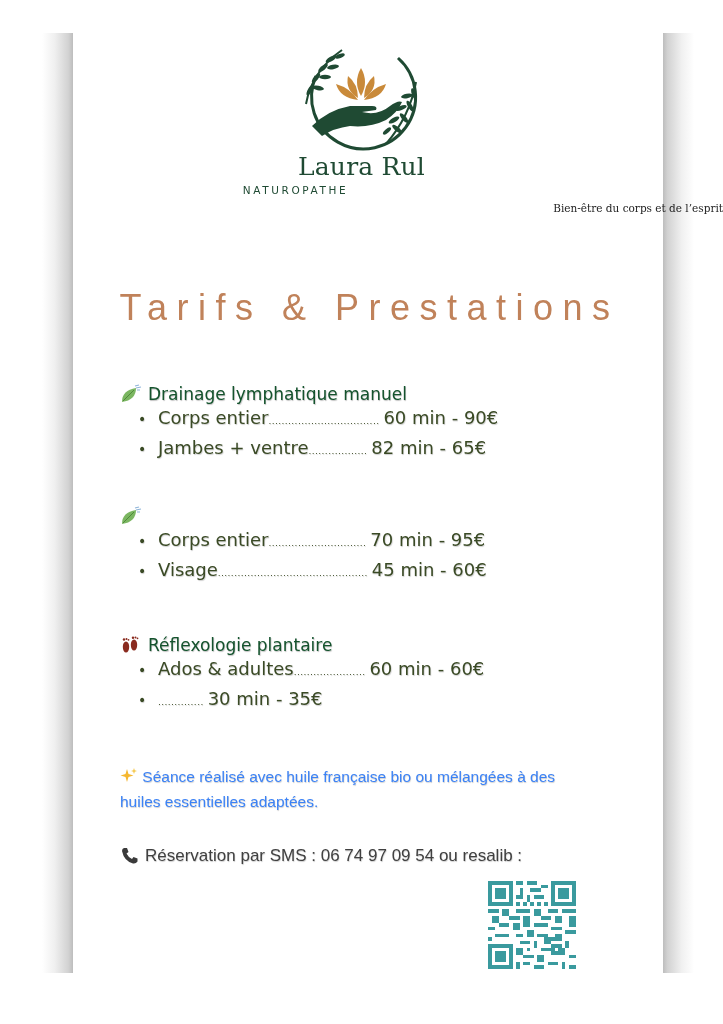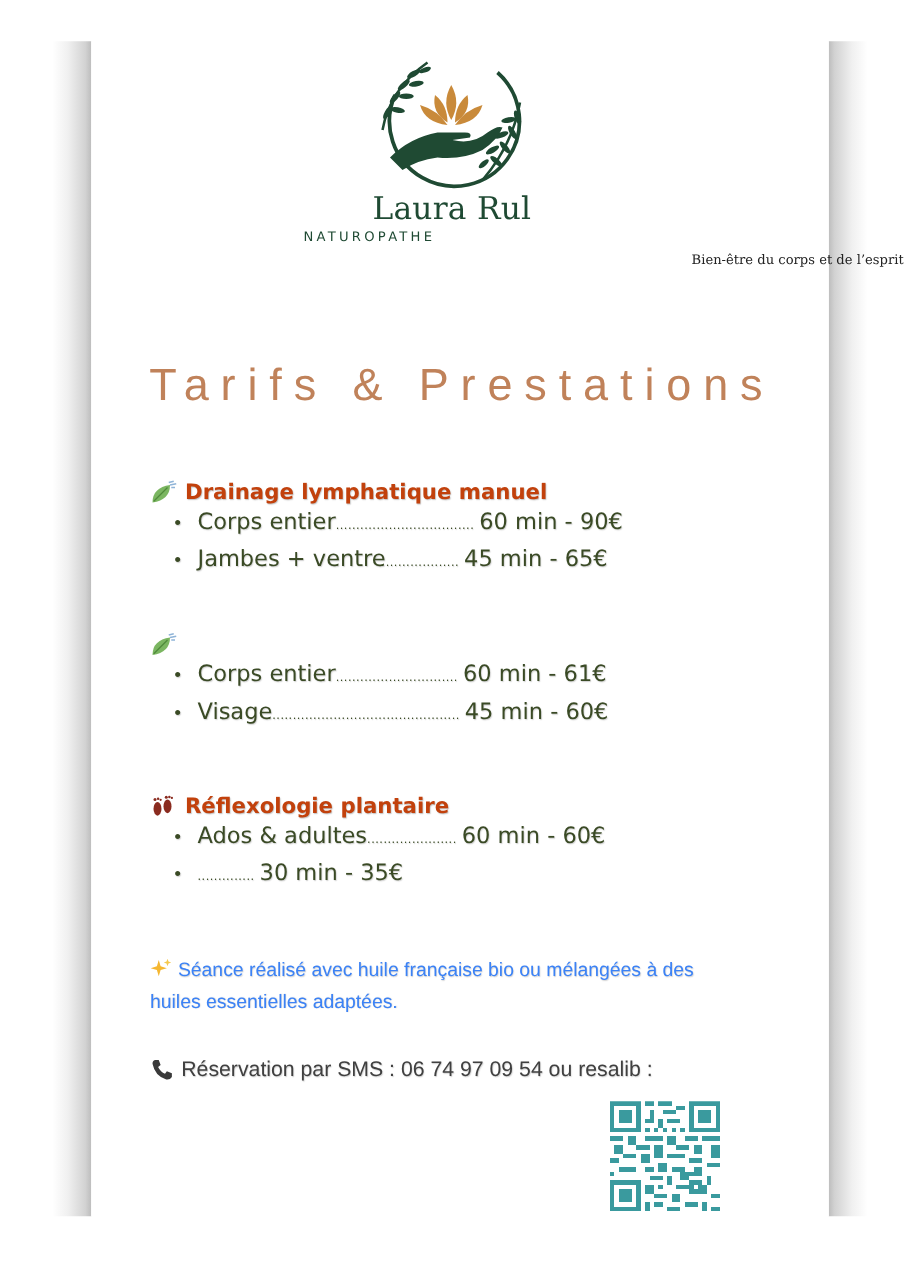--- a/index.html
+++ b/index.html
@@ -15,22 +15,22 @@
     font-family:"DejaVu Serif", serif; font-size:25px; color:#1f4a33; letter-spacing:0.2px; }
   .brand-sub { position:absolute; left:0; width:591px; top:184px; text-align:center;
     font-family:"DejaVu Sans", sans-serif; font-size:10.5px; letter-spacing:2.6px; color:#1f4a33; }
   .brand-tag { position:absolute; left:0; width:723px; top:202px; text-align:right;
     font-family:"DejaVu Serif", serif; font-size:10.5px; color:#222; }
 
   .title { position:absolute; left:0; width:723px; top:287px; text-align:center;
     font-family:"Liberation Sans", sans-serif; font-size:36px; letter-spacing:9.5px; color:#c0825a; padding-left:8px; }
 
   .section { position:absolute; left:120px; }
-  .sec-head { display:flex; align-items:center; font-family:"DejaVu Sans", sans-serif; font-weight:bold;
-    font-size:17px; color:#c2410c; text-shadow:0.6px 0.8px 1px rgba(0,0,0,0.25); height:26px; }
+  .sec-head { display:flex; align-items:center; font-family:"DejaVu Sans", sans-serif; font-weight:normal;
+    font-size:17px; color:#14532d; text-shadow:0.6px 0.8px 1px rgba(0,0,0,0.25); height:26px; }
   .sec-icon { width:22px; height:20px; margin-right:6px; display:inline-block; }
   .item { display:flex; align-items:baseline; font-family:"DejaVu Sans", sans-serif; font-size:18px;
     color:#3a4a25; text-shadow:0.6px 0.8px 1px rgba(0,0,0,0.2); height:29.5px; margin-left:18px; }
   .bullet { width:20px; font-size:14px; }
   .label { white-space:nowrap; }
   .dots { overflow:hidden; white-space:nowrap; font-size:9px; letter-spacing:0.4px; flex:none; }
   .price { white-space:nowrap; margin-left:4px; }
 
   .note { position:absolute; left:120px; top:764px; width:470px; font-family:"Liberation Sans", sans-serif;
     font-size:15.5px; line-height:25px; color:#3b82f6; text-shadow:0.5px 0.7px 1px rgba(0,0,0,0.2); }
@@ -102,37 +102,37 @@
   <div class="item">
     <span class="bullet">•</span>
     <span class="label">Corps entier</span>
     <span class="dots">..................................</span>
     <span class="price">60 min - 90€</span>
   </div>
   <div class="item">
     <span class="bullet">•</span>
     <span class="label">Jambes + ventre </span>
     <span class="dots">..................</span>
-    <span class="price">45 min - 65€</span>
+    <span class="price">82 min - 65€</span>
   </div>
 </div>
 
 <div class="section" style="top:503px;">
   <div class="sec-head">
     <svg class="sec-icon" viewBox="0 0 22 20">
       <path d="M2 18 Q 2 6 16 4 Q 16 16 2 18 Z" fill="#7bb661"></path>
       <path d="M3 17 L 14 6" stroke="#4f8a3a" stroke-width="1"></path>
       <path d="M15 2 L 19 1 M16 4 L 21 3 M17 6 L 20 6" stroke="#8fb4d8" stroke-width="1.2"></path>
     </svg>
   </div>
   <div class="item">
     <span class="bullet">•</span>
     <span class="label">Corps entier </span>
     <span class="dots">..............................</span>
-    <span class="price">60 min - 61€</span>
+    <span class="price">70 min - 95€</span>
   </div>
   <div class="item">
     <span class="bullet">•</span>
     <span class="label">Visage </span>
     <span class="dots">..............................................</span>
     <span class="price">45 min - 60€</span>
   </div>
 </div>
 
 <div class="section" style="top:632px;">

